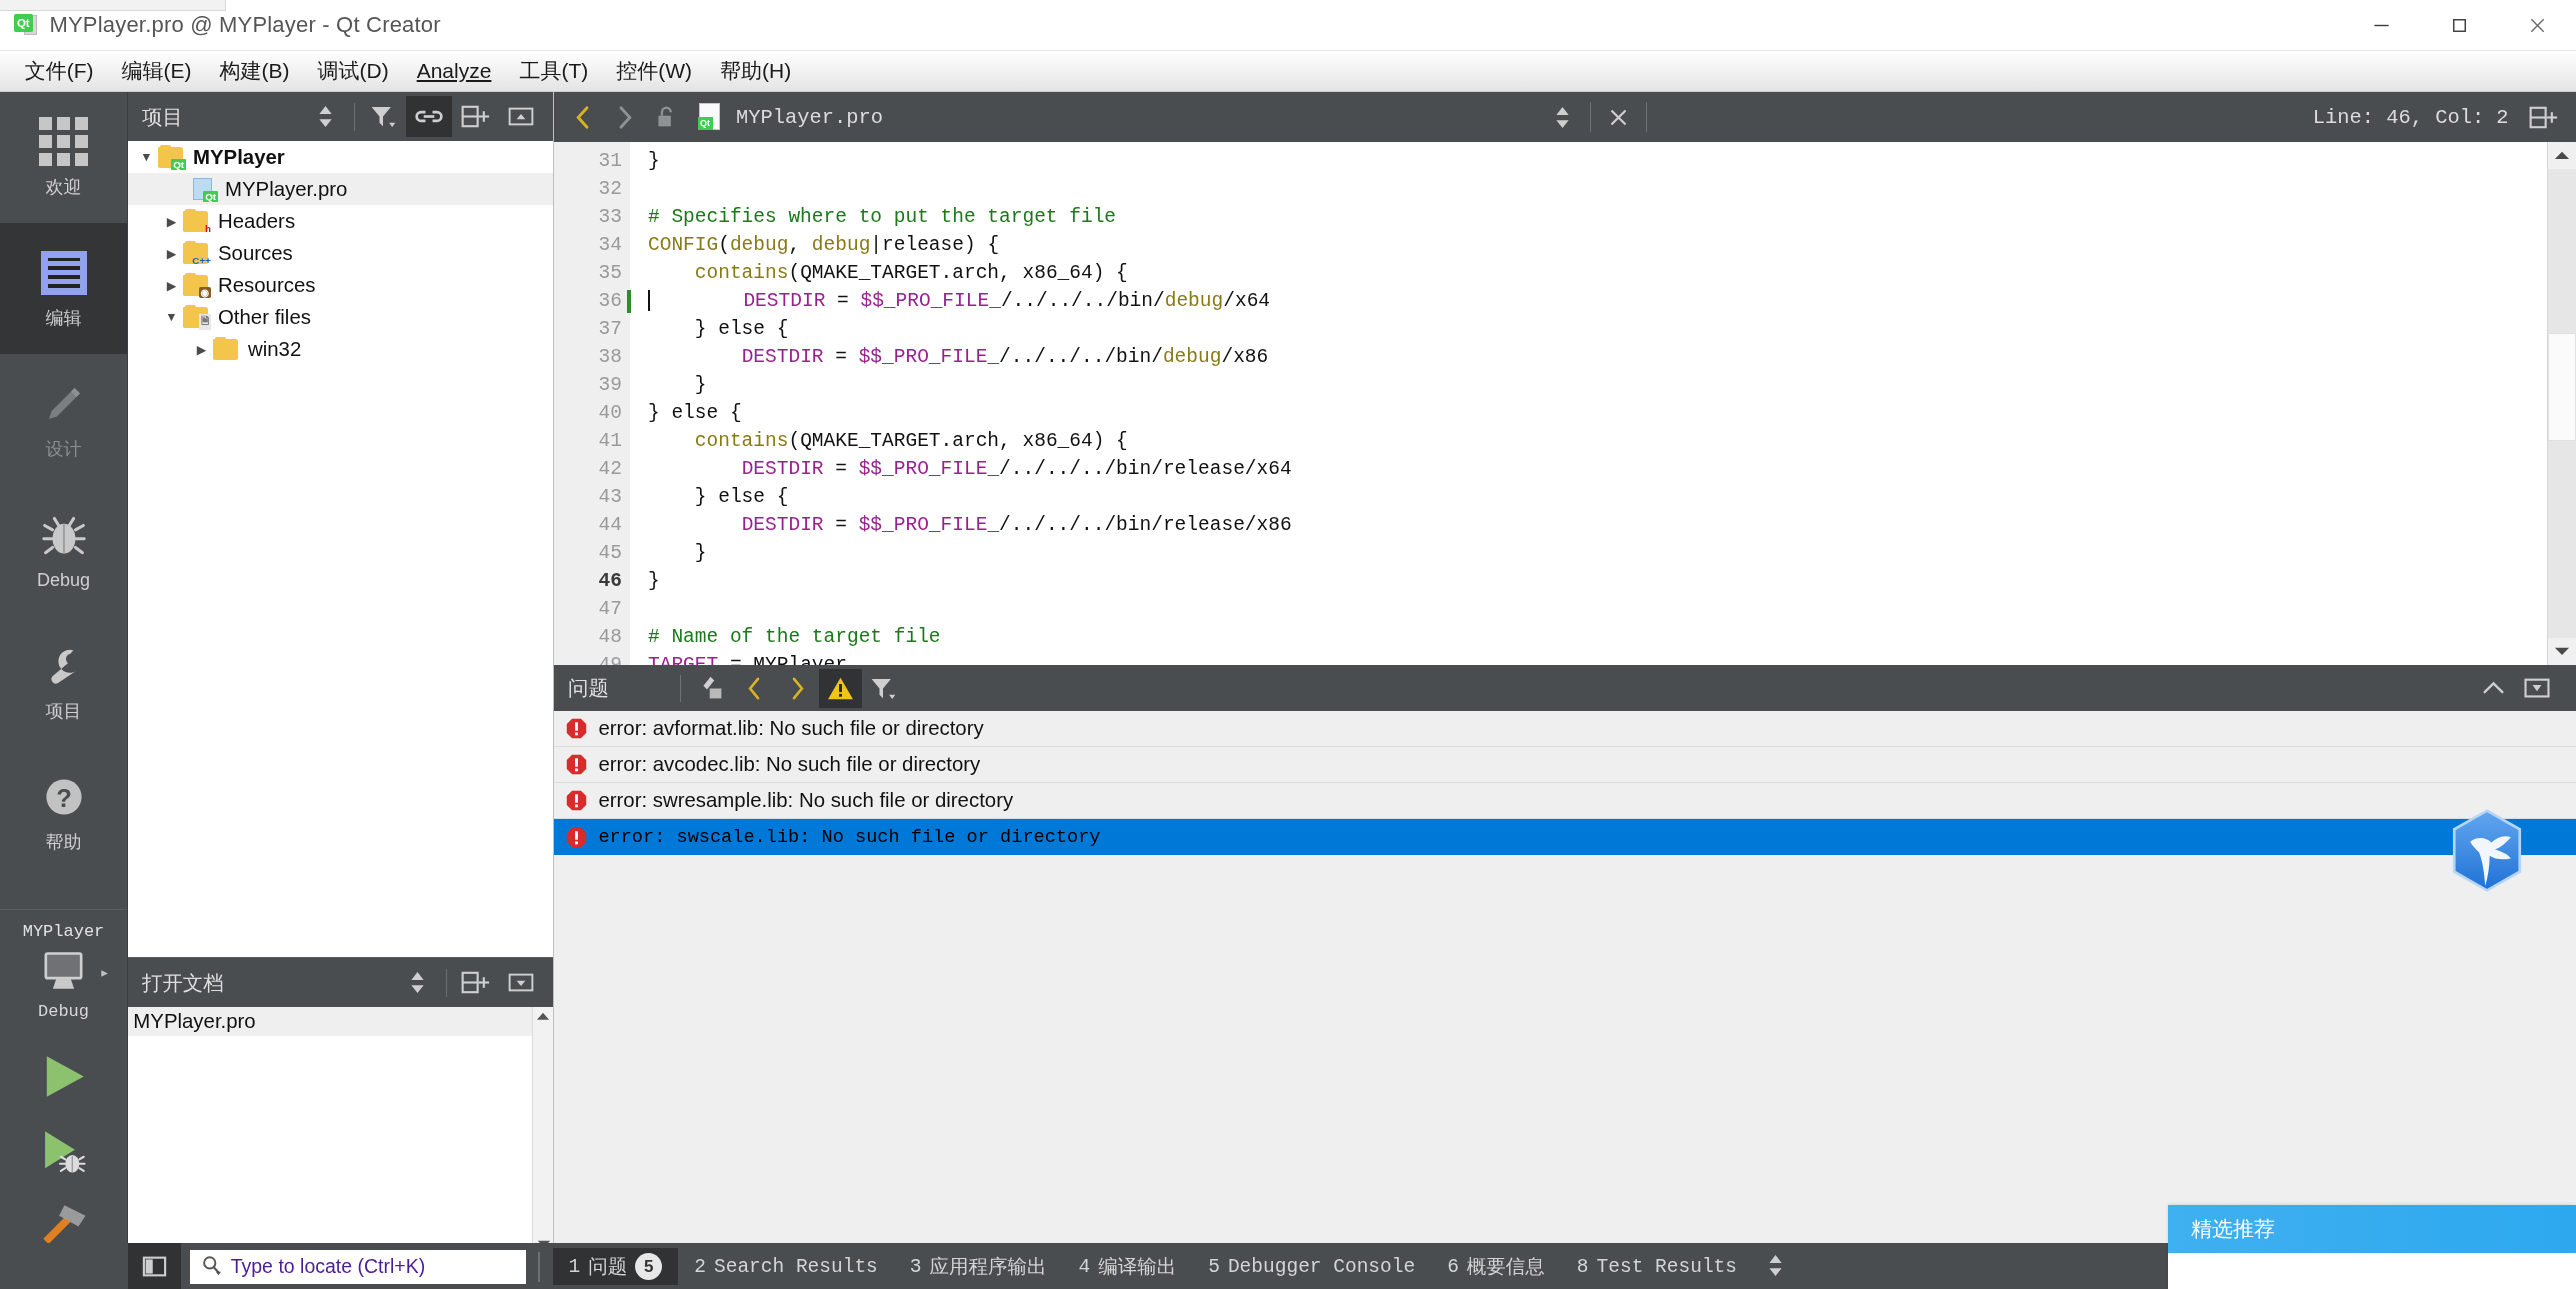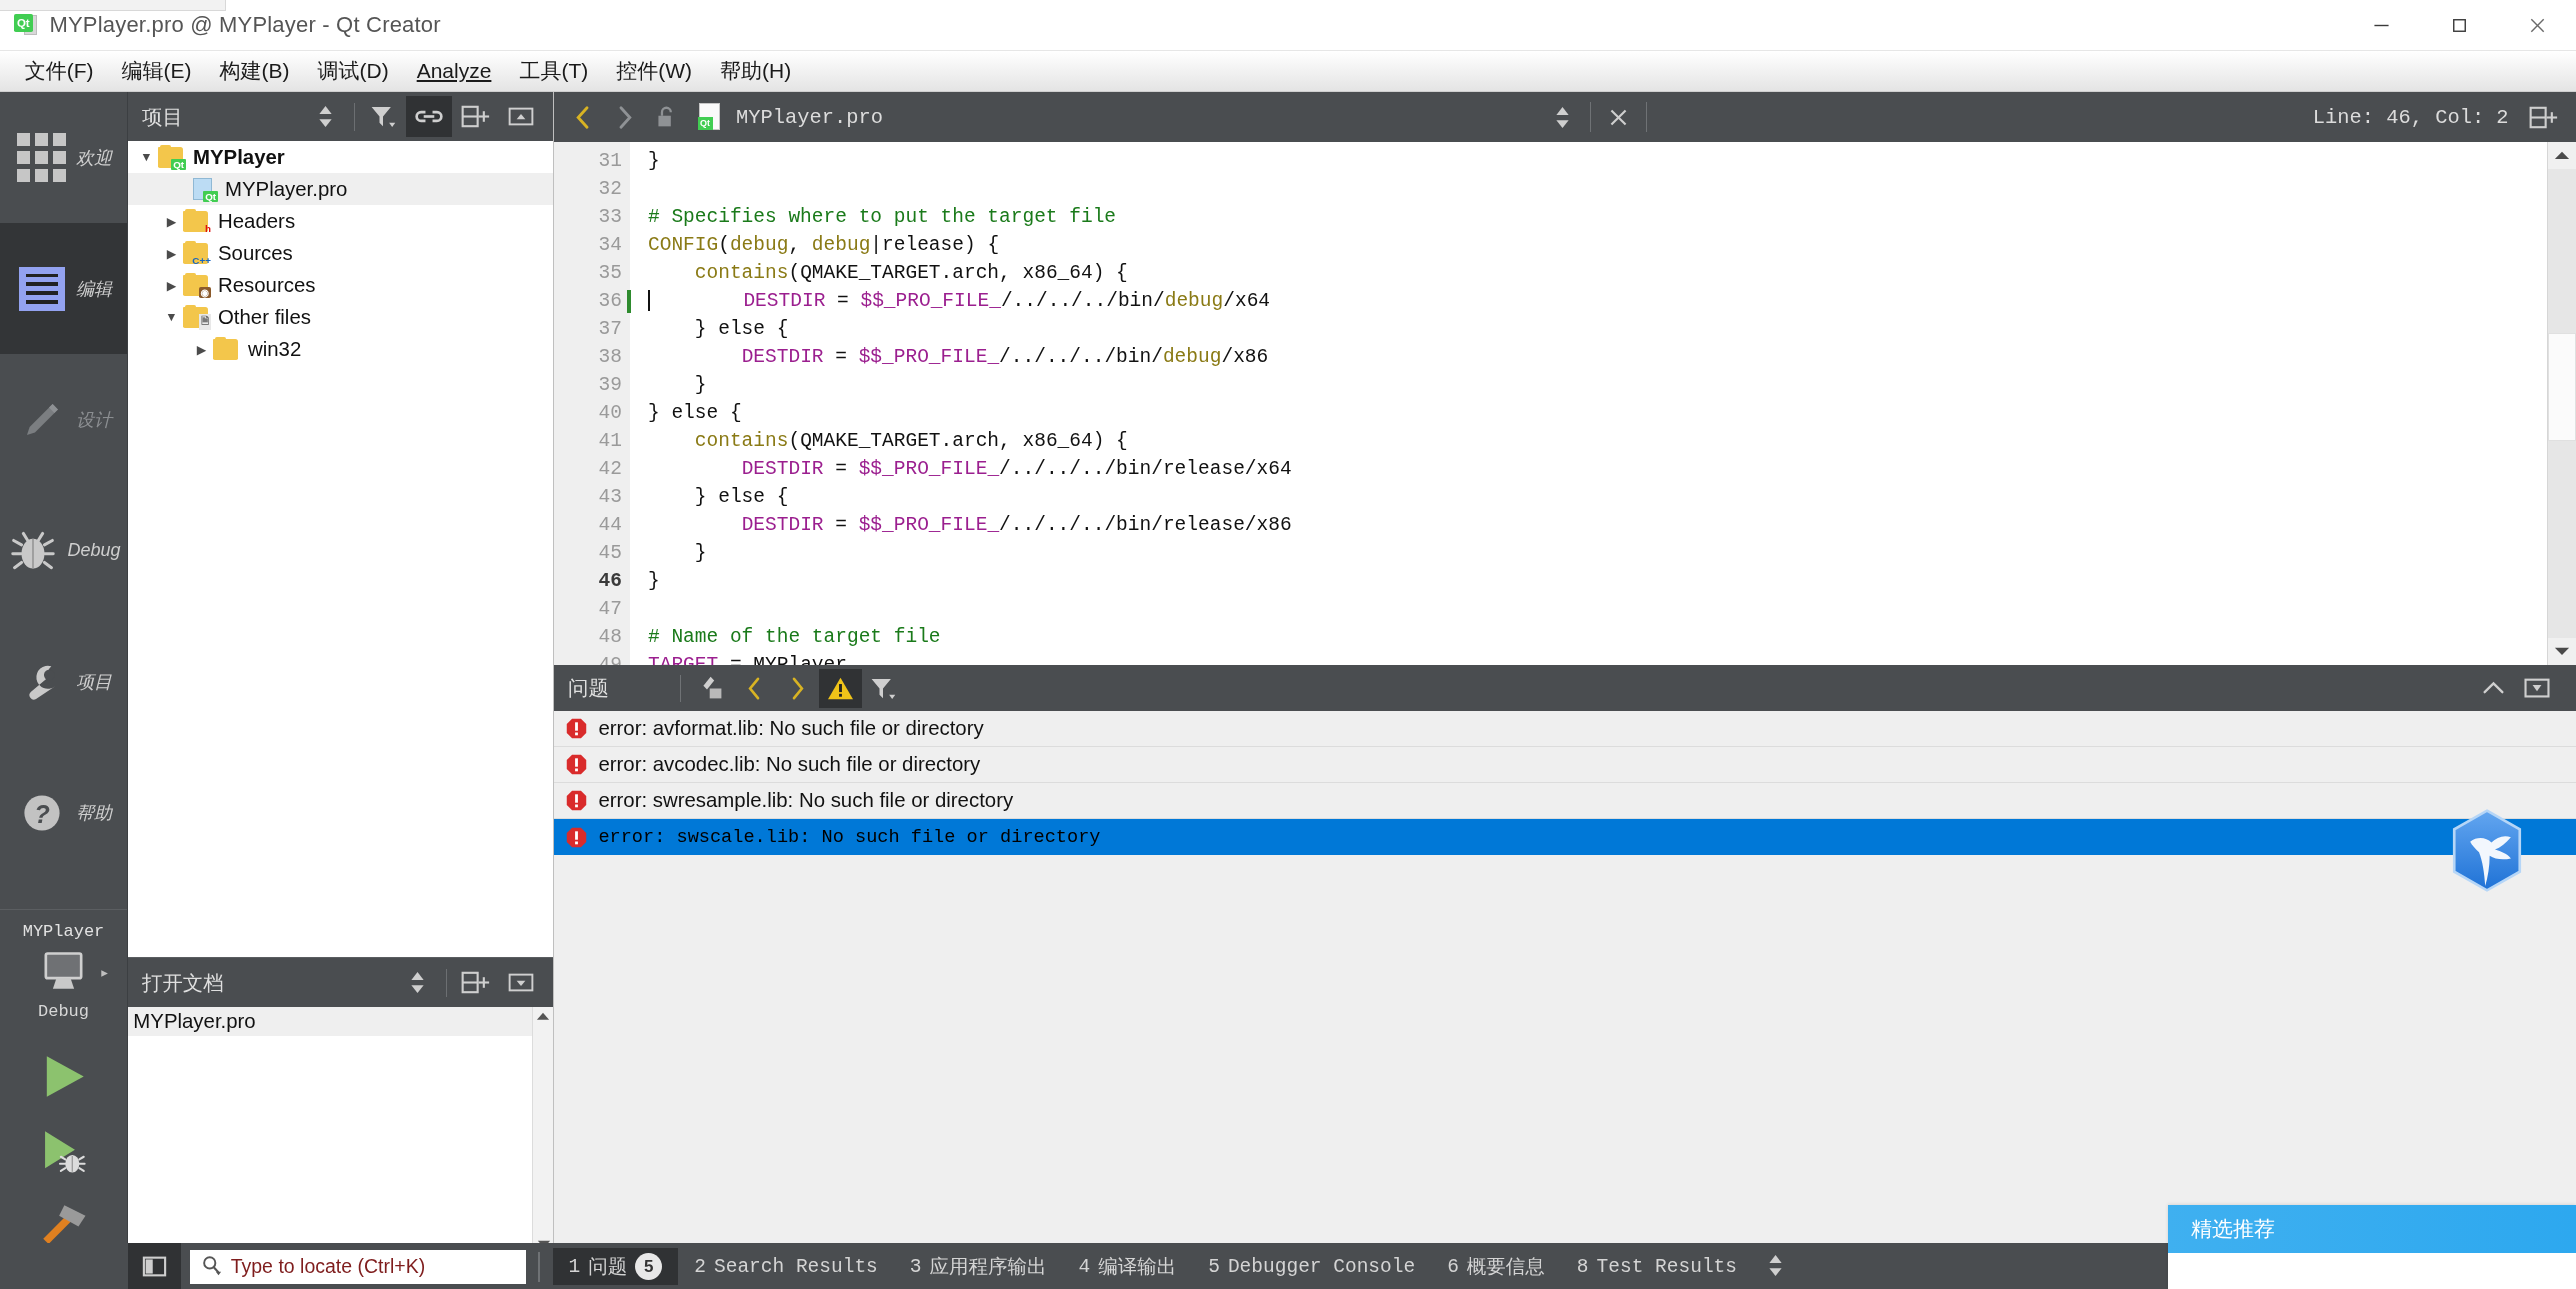--- a/index.html
+++ b/index.html
@@ -53,22 +53,22 @@
     padding:3.6px 14px; font-size:21px; color:#1a1a1a; white-space:nowrap;
   }
 
   
   .modebar {
     position:absolute; left:0; top:92px; width:128px; height:1197px;
     background:#4a4d50; display:flex; flex-direction:column;
     border-right:0.9px solid #3c3f42;
   }
   .mode {
-    height:131px; display:flex; flex-direction:row;
-    align-items:center; justify-content:center; gap:8px; color:#c8c8c8;font-style:italic;
+    height:131px; display:flex; flex-direction:column;
+    align-items:center; justify-content:center; gap:8px; color:#c8c8c8;
   }
   .mode.active { background:#333537; }
   .mode .label { font-size:18px; color:#cfcfcf; }
   .mode.dim .label { color:#8b8e91; }
   .mode .ico { width:53px; height:51px; display:flex; align-items:center; justify-content:center; }
 
   .grid9 { display:grid; grid-template-columns:repeat(3,13.3px); grid-template-rows:repeat(3,13.3px); gap:4.4px; }
   .grid9 i { background:#c6c6c6; display:block; }
 
   .editico { width:46px; height:44px; background:#93a2f0; display:flex; flex-direction:column; justify-content:center; gap:5.3px; padding:7px 7px; }
@@ -170,21 +170,21 @@
   
   .statusbar {
     position:absolute; left:0; bottom:0; width:2576px; height:47px;
     background:#4a4d50; display:flex; align-items:center; z-index:5;
   }
   .sb-sidebtn { width:53px; height:47px; display:flex; align-items:center; justify-content:center; background:#303234; margin-left:128px; }
   .locator {
     width:336px; height:34px; background:#fff; margin-left:9px;
     display:flex; align-items:center; padding-left:10.7px; gap:9px;
   }
-  .locator .ph { color:#7f1d1d; font-size:19.5px; }
+  .locator .ph { color:#4c1d95; font-size:19.5px; }
   .sb-sep { width:1.8px; height:30px; background:#6f7275; margin:0 12.4px; }
   .tabs { display:flex; align-items:center; gap:0; }
   .tab { display:flex; align-items:center; gap:8px; padding:5.3px 16px; color:#d4d4d4;
          font-family:"Liberation Mono", monospace; font-size:19.5px; white-space:nowrap; }
   .tab.active { background:#303234; }
   .tab .num { color:#d4d4d4; }
   .badge-count {
     width:27px; height:27px; border-radius:50%; background:#e8e8e8; color:#333;
     font: bold 17px "Liberation Sans", sans-serif;
     display:flex; align-items:center; justify-content:center;

